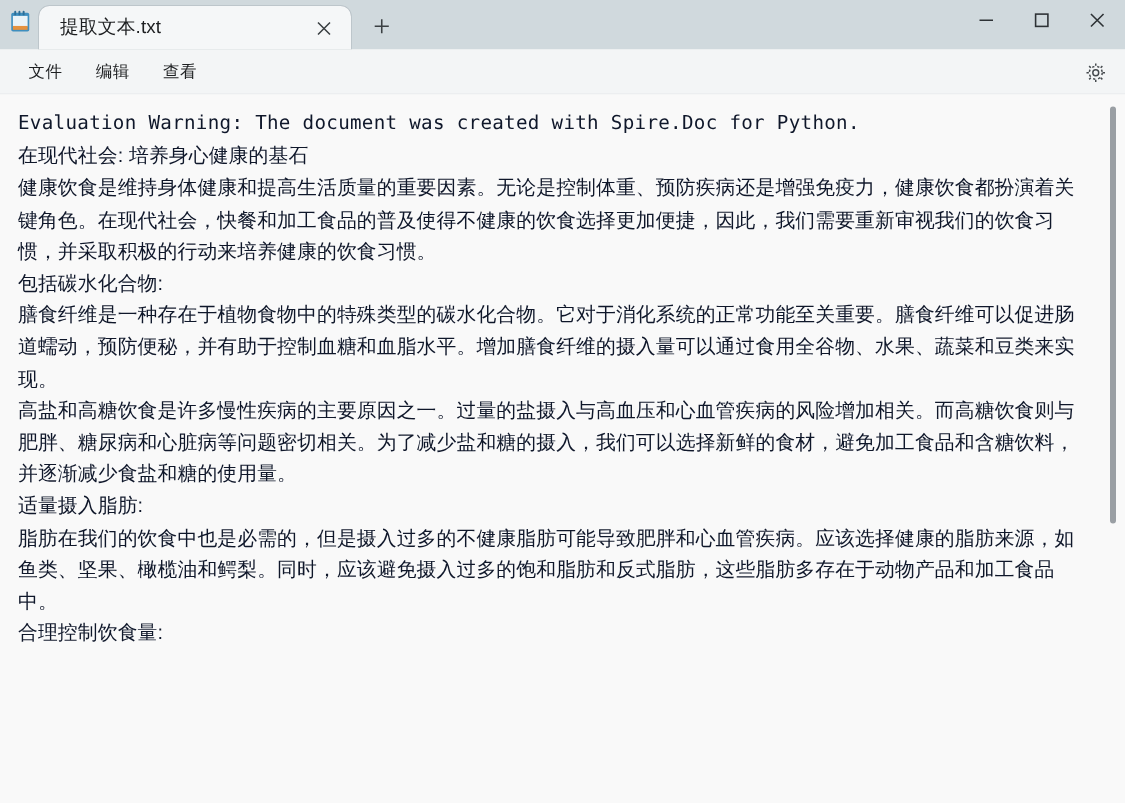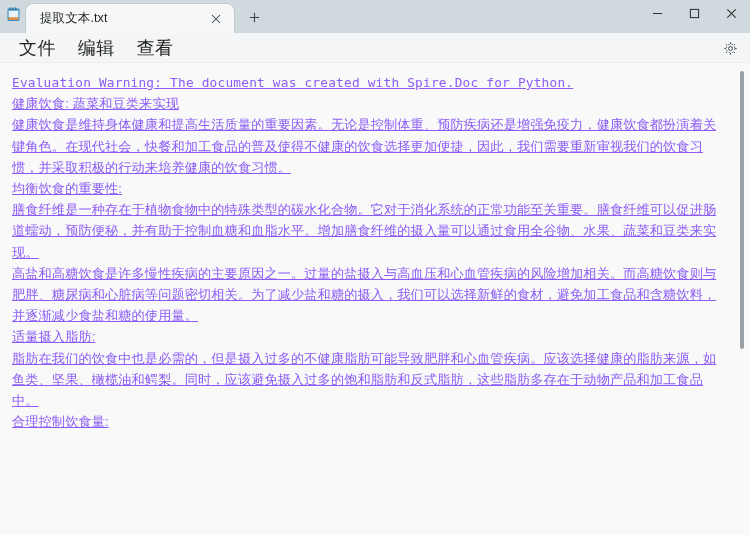--- a/index.html
+++ b/index.html
@@ -121,21 +121,21 @@
     background: #f3f5f6;
     display: flex;
     align-items: center;
     padding-left: 8px;
     flex: 0 0 auto;
     position: relative;
     border-bottom: 1px solid #eceef0;
     user-select: none;
   }
   .menu-item {
-    font-size: 18px;
+    font-size: 11px;
     color: #1d1f21;
     padding: 4px 11px;
     border-radius: 4px;
     letter-spacing: 0.4px;
   }
 
   .settings-btn {
     position: absolute;
     right: 8px;
     top: 3px;
@@ -159,25 +159,24 @@
     position: absolute;
     inset: 0;
     padding: 9px 24px 0 12px;
     box-sizing: border-box;
     overflow: hidden;
   }
 
   .doc-line {
     font-size: 13.2px;
     line-height: 21.2px;
-    color: #8b5cf6;
+    color: #0f172a;
     white-space: pre-wrap;
     word-break: break-all;
     letter-spacing: 0.1px;
-    text-decoration: underline;
   }
   .doc-line.mono {
     font-family: "DejaVu Sans Mono", "Liberation Mono", monospace;
     font-size: 12.8px;
     letter-spacing: 0.2px;
   }
 
   
   .scrollbar-track {
     position: absolute;
@@ -263,23 +262,23 @@
                    M12.7 3.3 L11.5 4.5 M4.5 11.5 L3.3 12.7"></path>
           <circle cx="8" cy="8" r="4.6" stroke-dasharray="1.6 2.1"></circle>
         </g>
       </svg>
     </div>
   </div>
 
   <div class="editor-wrap">
     <div class="editor" id="editor">
         <div class="doc-line mono">Evaluation Warning: The document was created with Spire.Doc for Python.</div>
-        <div class="doc-line">健康饮食: 蔬菜和豆类来实现</div>
+        <div class="doc-line">在现代社会: 培养身心健康的基石</div>
         <div class="doc-line">健康饮食是维持身体健康和提高生活质量的重要因素。无论是控制体重、预防疾病还是增强免疫力，健康饮食都扮演着关键角色。在现代社会，快餐和加工食品的普及使得不健康的饮食选择更加便捷，因此，我们需要重新审视我们的饮食习惯，并采取积极的行动来培养健康的饮食习惯。</div>
-        <div class="doc-line">均衡饮食的重要性:</div>
+        <div class="doc-line">包括碳水化合物:</div>
         <div class="doc-line">膳食纤维是一种存在于植物食物中的特殊类型的碳水化合物。它对于消化系统的正常功能至关重要。膳食纤维可以促进肠道蠕动，预防便秘，并有助于控制血糖和血脂水平。增加膳食纤维的摄入量可以通过食用全谷物、水果、蔬菜和豆类来实现。</div>
         <div class="doc-line">高盐和高糖饮食是许多慢性疾病的主要原因之一。过量的盐摄入与高血压和心血管疾病的风险增加相关。而高糖饮食则与肥胖、糖尿病和心脏病等问题密切相关。为了减少盐和糖的摄入，我们可以选择新鲜的食材，避免加工食品和含糖饮料，并逐渐减少食盐和糖的使用量。</div>
         <div class="doc-line">适量摄入脂肪:</div>
         <div class="doc-line">脂肪在我们的饮食中也是必需的，但是摄入过多的不健康脂肪可能导致肥胖和心血管疾病。应该选择健康的脂肪来源，如鱼类、坚果、橄榄油和鳄梨。同时，应该避免摄入过多的饱和脂肪和反式脂肪，这些脂肪多存在于动物产品和加工食品中。</div>
         <div class="doc-line">合理控制饮食量:</div>
       </div>
 
     <div class="scrollbar-track">
       <div class="scrollbar-thumb"></div>
     </div>

